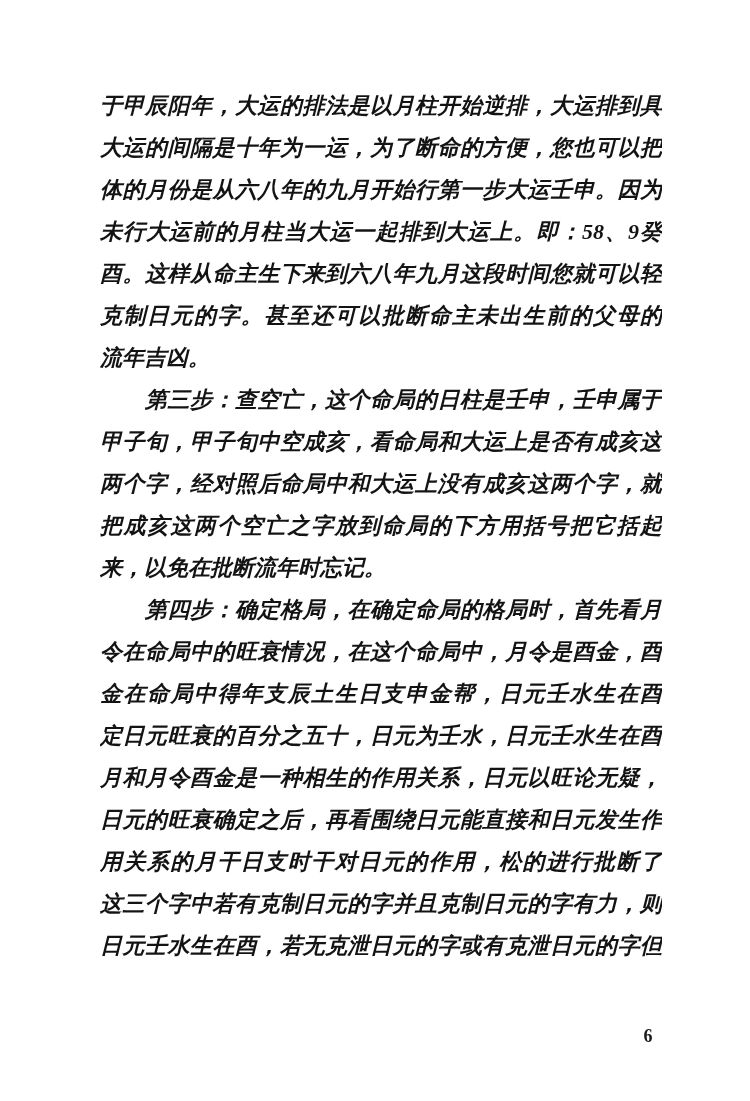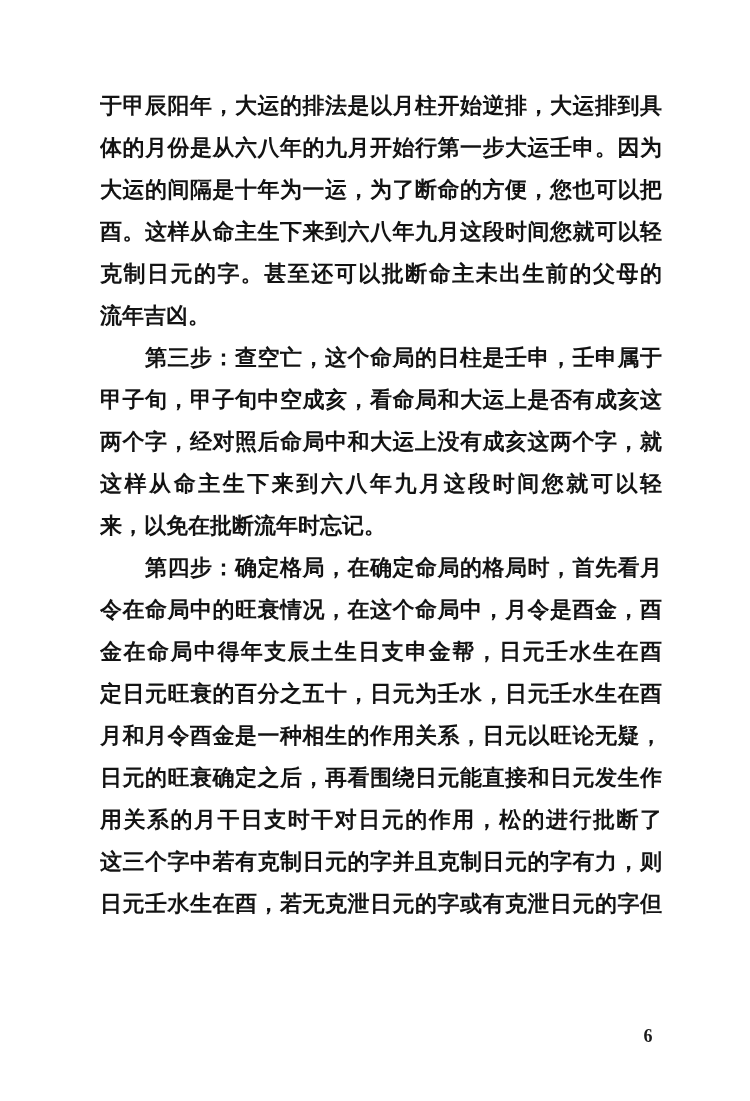--- a/index.html
+++ b/index.html
@@ -25,20 +25,21 @@
   .line {
     height: 42px;
     line-height: 42px;
     font-size: 22px;
     font-weight: 600;
     letter-spacing: 0;
     white-space: nowrap;
     overflow: hidden;
     text-align: justify;
     text-align-last: justify;
+    font-style: italic;
     -moz-text-align-last: justify;
   }
   .line.indent {
     padding-left: 45px;
   }
   .line.para-end {
     text-align: center;
     text-align-last: left;
     -moz-text-align-last: left;
   }
@@ -52,29 +53,30 @@
     text-align: center;
     color: #1a1a1a;
   }
 </style>
 </head>
 <body>
 
 <div class="page">
   <div class="text-block">
       <div class="line">于甲辰阳年，大运的排法是以月柱开始逆排，大运排到具</div>
+      <div class="line">大运的间隔是十年为一运，为了断命的方便，您也可以把</div>
       <div class="line">体的月份是从六八年的九月开始行第一步大运壬申。因为</div>
-      <div class="line">大运的间隔是十年为一运，为了断命的方便，您也可以把</div>
+      <div class="line">未行大运前的月柱当大运一起排到大运上。即：58、9癸</div>
       <div class="line">酉。这样从命主生下来到六八年九月这段时间您就可以轻</div>
       <div class="line">克制日元的字。甚至还可以批断命主未出生前的父母的</div>
       <div class="line para-end">流年吉凶。</div>
       <div class="line indent">第三步：查空亡，这个命局的日柱是壬申，壬申属于</div>
       <div class="line">甲子旬，甲子旬中空成亥，看命局和大运上是否有成亥这</div>
       <div class="line">两个字，经对照后命局中和大运上没有成亥这两个字，就</div>
-      <div class="line">这样从命主生下来到六八年九月这段时间您就可以轻</div>
+      <div class="line">把成亥这两个空亡之字放到命局的下方用括号把它括起</div>
       <div class="line para-end">来，以免在批断流年时忘记。</div>
       <div class="line indent">第四步：确定格局，在确定命局的格局时，首先看月</div>
       <div class="line">令在命局中的旺衰情况，在这个命局中，月令是酉金，酉</div>
       <div class="line">金在命局中得年支辰土生日支申金帮，日元壬水生在酉</div>
       <div class="line">定日元旺衰的百分之五十，日元为壬水，日元壬水生在酉</div>
       <div class="line">月和月令酉金是一种相生的作用关系，日元以旺论无疑，</div>
       <div class="line">日元的旺衰确定之后，再看围绕日元能直接和日元发生作</div>
       <div class="line">用关系的月干日支时干对日元的作用，松的进行批断了</div>
       <div class="line">这三个字中若有克制日元的字并且克制日元的字有力，则</div>
       <div class="line">日元壬水生在酉，若无克泄日元的字或有克泄日元的字但</div>

